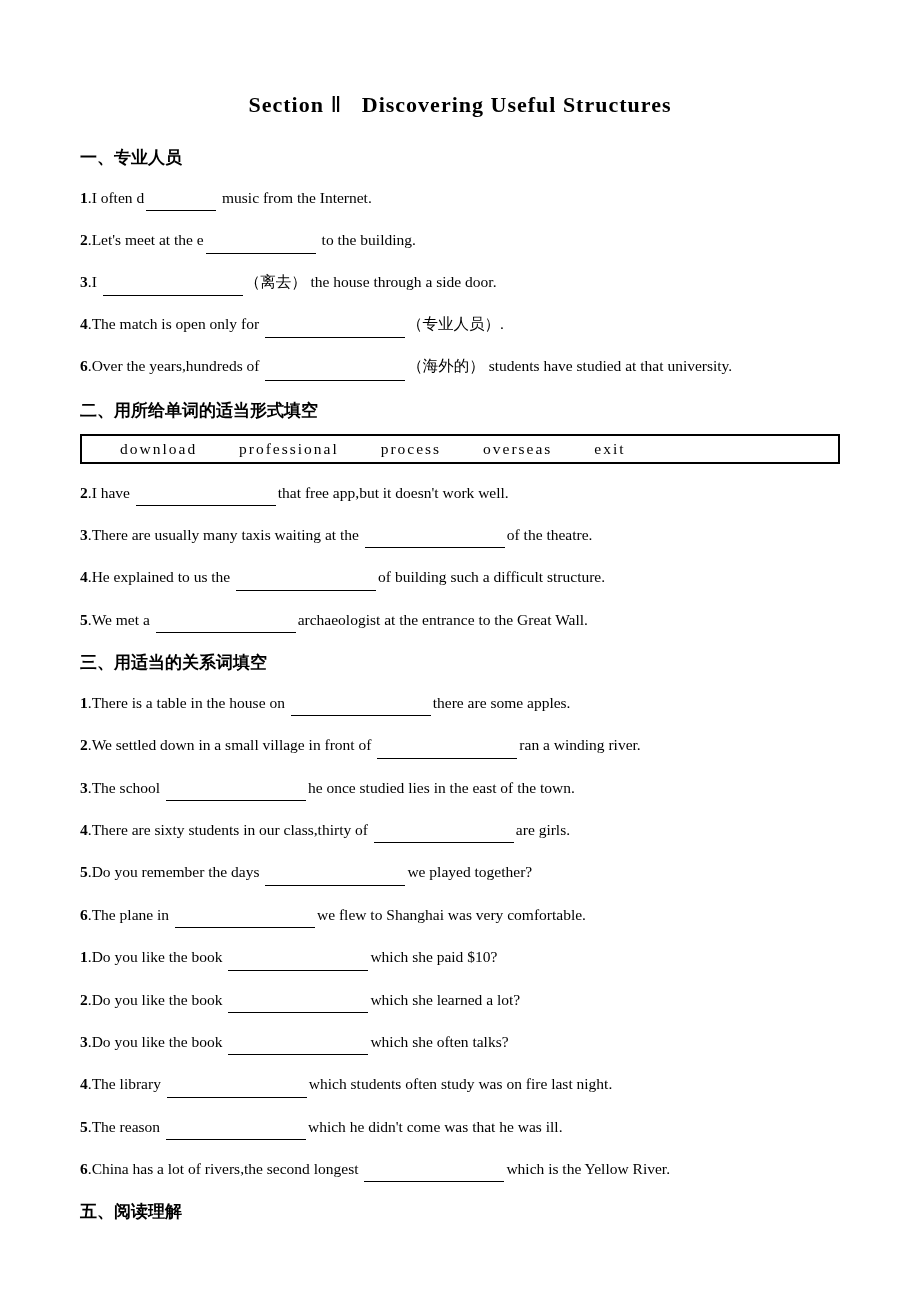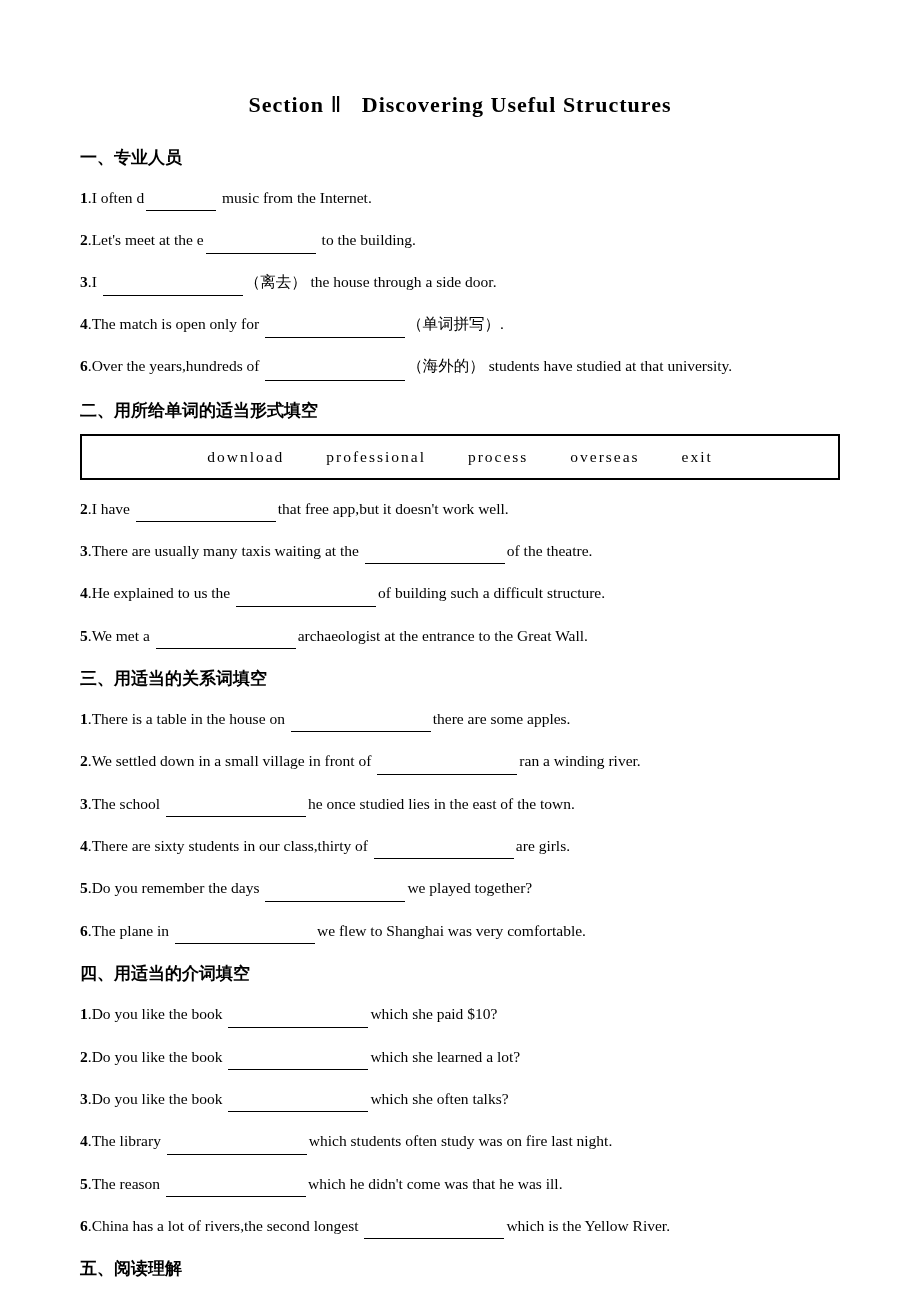--- a/index.html
+++ b/index.html
@@ -45,23 +45,22 @@
       border-bottom: 1px solid #000;
       min-width: 100px;
       vertical-align: bottom;
       margin: 0 2px;
     }
     .blank-sm { min-width: 70px; }
     .blank-md { min-width: 110px; }
     .blank-lg { min-width: 140px; }
     .word-box {
       border: 2px solid #000;
-      padding: 12px 20px;
+      padding: 4px 20px;
       margin: 12px 0 10px 0;
-      text-align: center;
       font-size: 15.5px;
       letter-spacing: 2px;
     }
     .word-box span {
       margin: 0 18px;
     }
     .chinese {
       font-family: Liberation Mono, monospace;
     }
   </style>
@@ -78,21 +77,21 @@
   <div class="question-line">
     <span class="qnum">1</span><span>.I often d<span class="blank blank-sm">&nbsp;</span> music from the Internet.</span>
   </div>
   <div class="question-line">
     <span class="qnum">2</span><span>.Let's meet at the e<span class="blank blank-md">&nbsp;</span> to the building.</span>
   </div>
   <div class="question-line">
     <span class="qnum">3</span><span>.I <span class="blank blank-lg">&nbsp;</span><span class="chinese">（离去）</span> the house through a side door.</span>
   </div>
   <div class="question-line">
-    <span class="qnum">4</span><span>.The match is open only for <span class="blank blank-lg">&nbsp;</span><span class="chinese">（单词拼写）</span>.</span>
+    <span class="qnum">4</span><span>.The match is open only for <span class="blank blank-lg">&nbsp;</span><span class="chinese">（专业人员）</span>.</span>
   </div>
   <div class="question-line">
     <span class="qnum">6</span><span>.Over the years,hundreds of <span class="blank blank-lg">&nbsp;</span><span class="chinese">（海外的）</span> students have studied at that university.</span>
   </div>
 </div>
 
 <div>
   <div class="section-heading">二、用所给单词的适当形式填空</div>
 
   <div class="word-box">
@@ -134,21 +133,20 @@
   </div>
   <div class="question-line">
     <span class="qnum">5</span><span>.Do you remember the days <span class="blank blank-lg">&nbsp;</span>we played together?</span>
   </div>
   <div class="question-line">
     <span class="qnum">6</span><span>.The plane in <span class="blank blank-lg">&nbsp;</span>we flew to Shanghai was very comfortable.</span>
   </div>
 </div>
 
 <div>
-  <div class="section-heading">四、用适当的介词填空</div>
 
   <div class="question-line">
     <span class="qnum">1</span><span>.Do you like the book <span class="blank blank-lg">&nbsp;</span>which she paid $10?</span>
   </div>
   <div class="question-line">
     <span class="qnum">2</span><span>.Do you like the book <span class="blank blank-lg">&nbsp;</span>which she learned a lot?</span>
   </div>
   <div class="question-line">
     <span class="qnum">3</span><span>.Do you like the book <span class="blank blank-lg">&nbsp;</span>which she often talks?</span>
   </div>

